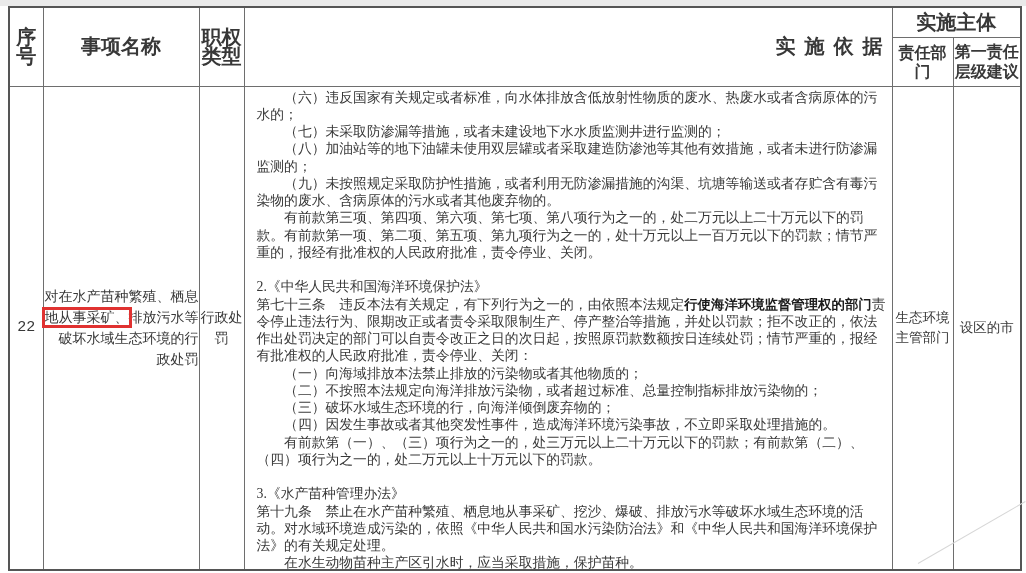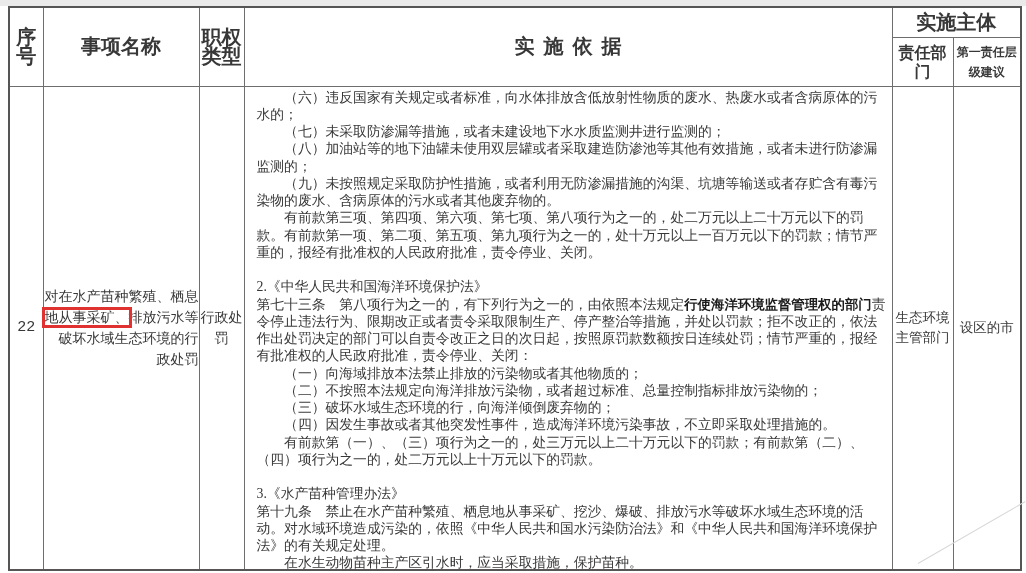--- a/index.html
+++ b/index.html
@@ -35,23 +35,23 @@
   col.c4{width:648px}
   col.c5{width:61px}
   col.c6{width:68px}
   tr.hr1{height:30px}
   tr.hr2{height:49px}
   tr.body-row{height:483px}
   th{
     font-weight:bold;font-size:20px;text-align:center;vertical-align:middle;
     line-height:19px;
   }
-  th.basis-h{letter-spacing:9px;text-indent:9px;}
+  th.basis-h{letter-spacing:9px;text-indent:9px;text-align:right;}
   th.dept-h{font-size:16px;}
-  th.level-h{font-size:12px;padding:0 4px;line-height:20px;}
+  th.level-h{font-size:16px;padding:0 4px;line-height:20px;}
   td.serial-cell{text-align:center;vertical-align:middle;font-size:15px;font-family:Liberation Mono, monospace;}
   td.item-cell{text-align:right;vertical-align:middle;font-size:14px;line-height:21px;padding:0 1px;}
   .item-line{white-space:nowrap;}
   .hl{
     outline:3px solid var(--hl);
     outline-offset:0px;
   }
   td.auth-cell{text-align:center;vertical-align:middle;font-size:14px;line-height:21px;padding:0 7px;margin-top:24px;}
   td.basis-cell{vertical-align:top;text-align:left;}
   .basis-wrap{
@@ -112,21 +112,21 @@
     <td class="auth-cell">行政处罚</td>
     <td class="basis-cell">
       <div class="basis-wrap">
             <div class="para indent"><span>（六）违反国家有关规定或者标准，向水体排放含低放射性物质的废水、热废水或者含病原体的污水的；</span></div>
             <div class="para indent"><span>（七）未采取防渗漏等措施，或者未建设地下水水质监测井进行监测的；</span></div>
             <div class="para indent"><span>（八）加油站等的地下油罐未使用双层罐或者采取建造防渗池等其他有效措施，或者未进行防渗漏监测的；</span></div>
             <div class="para indent"><span>（九）未按照规定采取防护性措施，或者利用无防渗漏措施的沟渠、坑塘等输送或者存贮含有毒污染物的废水、含病原体的污水或者其他废弃物的。</span></div>
             <div class="para indent"><span>有前款第三项、第四项、第六项、第七项、第八项行为之一的，处二万元以上二十万元以下的罚款。有前款第一项、第二项、第五项、第九项行为之一的，处十万元以上一百万元以下的罚款；情节严重的，报经有批准权的人民政府批准，责令停业、关闭。</span></div>
             <div class="para blank"></div>
             <div class="para"><span>2.《中华人民共和国海洋环境保护法》</span></div>
-            <div class="para"><span>第七十三条　第八项行为之一的，有下列行为之一的，由依照本法规定</span><span class="bold-seg">行使海洋环境监督管理权的部门</span><span>责令停止违法行为、限期改正或者责令采取限制生产、停产整治等措施，并处以罚款；拒不改正的，依法作出处罚决定的部门可以自责令改正之日的次日起，按照原罚款数额按日连续处罚；情节严重的，报经有批准权的人民政府批准，责令停业、关闭：</span></div>
+            <div class="para"><span>第七十三条　违反本法有关规定，有下列行为之一的，由依照本法规定</span><span class="bold-seg">行使海洋环境监督管理权的部门</span><span>责令停止违法行为、限期改正或者责令采取限制生产、停产整治等措施，并处以罚款；拒不改正的，依法作出处罚决定的部门可以自责令改正之日的次日起，按照原罚款数额按日连续处罚；情节严重的，报经有批准权的人民政府批准，责令停业、关闭：</span></div>
             <div class="para indent"><span>（一）向海域排放本法禁止排放的污染物或者其他物质的；</span></div>
             <div class="para indent"><span>（二）不按照本法规定向海洋排放污染物，或者超过标准、总量控制指标排放污染物的；</span></div>
             <div class="para indent"><span>（三）破坏水域生态环境的行，向海洋倾倒废弃物的；</span></div>
             <div class="para indent"><span>（四）因发生事故或者其他突发性事件，造成海洋环境污染事故，不立即采取处理措施的。</span></div>
             <div class="para indent"><span>有前款第（一）、（三）项行为之一的，处三万元以上二十万元以下的罚款；有前款第（二）、（四）项行为之一的，处二万元以上十万元以下的罚款。</span></div>
             <div class="para blank"></div>
             <div class="para"><span>3.《水产苗种管理办法》</span></div>
             <div class="para"><span>第十九条　禁止在水产苗种繁殖、栖息地从事采矿、挖沙、爆破、排放污水等破坏水域生态环境的活动。对水域环境造成污染的，依照《中华人民共和国水污染防治法》和《中华人民共和国海洋环境保护法》的有关规定处理。</span></div>
             <div class="para indent"><span>在水生动物苗种主产区引水时，应当采取措施，保护苗种。</span></div>
           </div>

